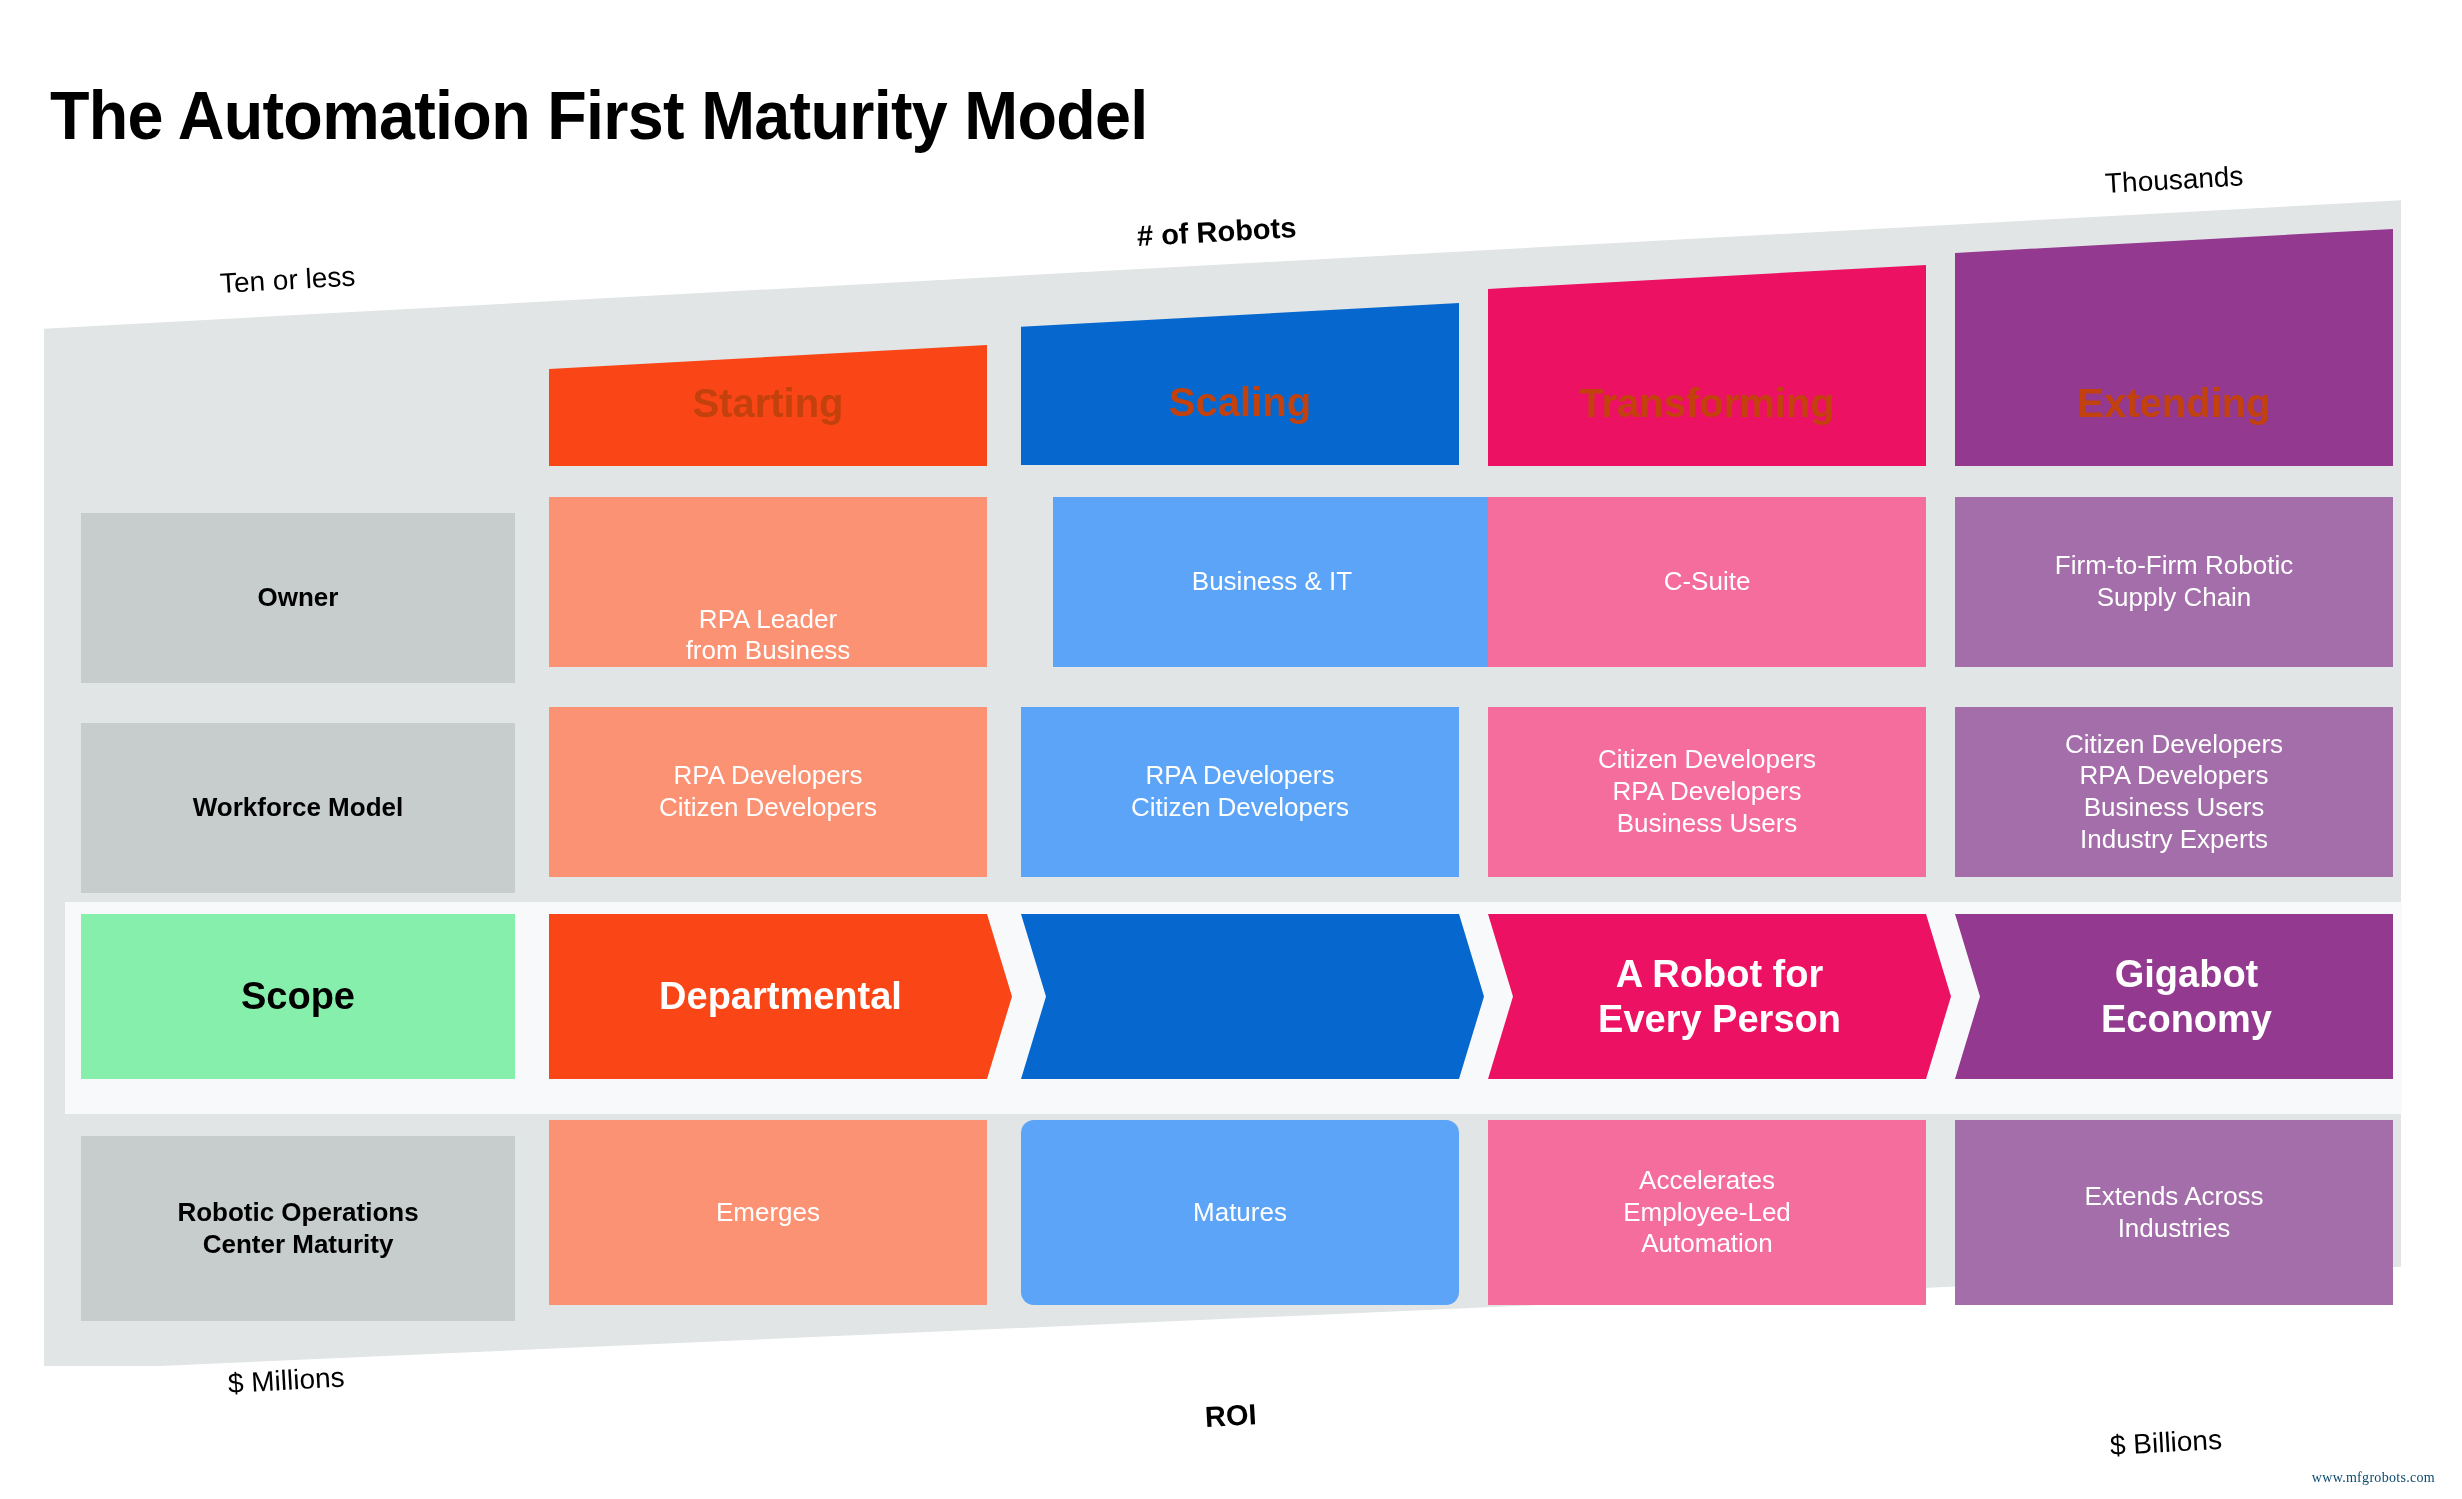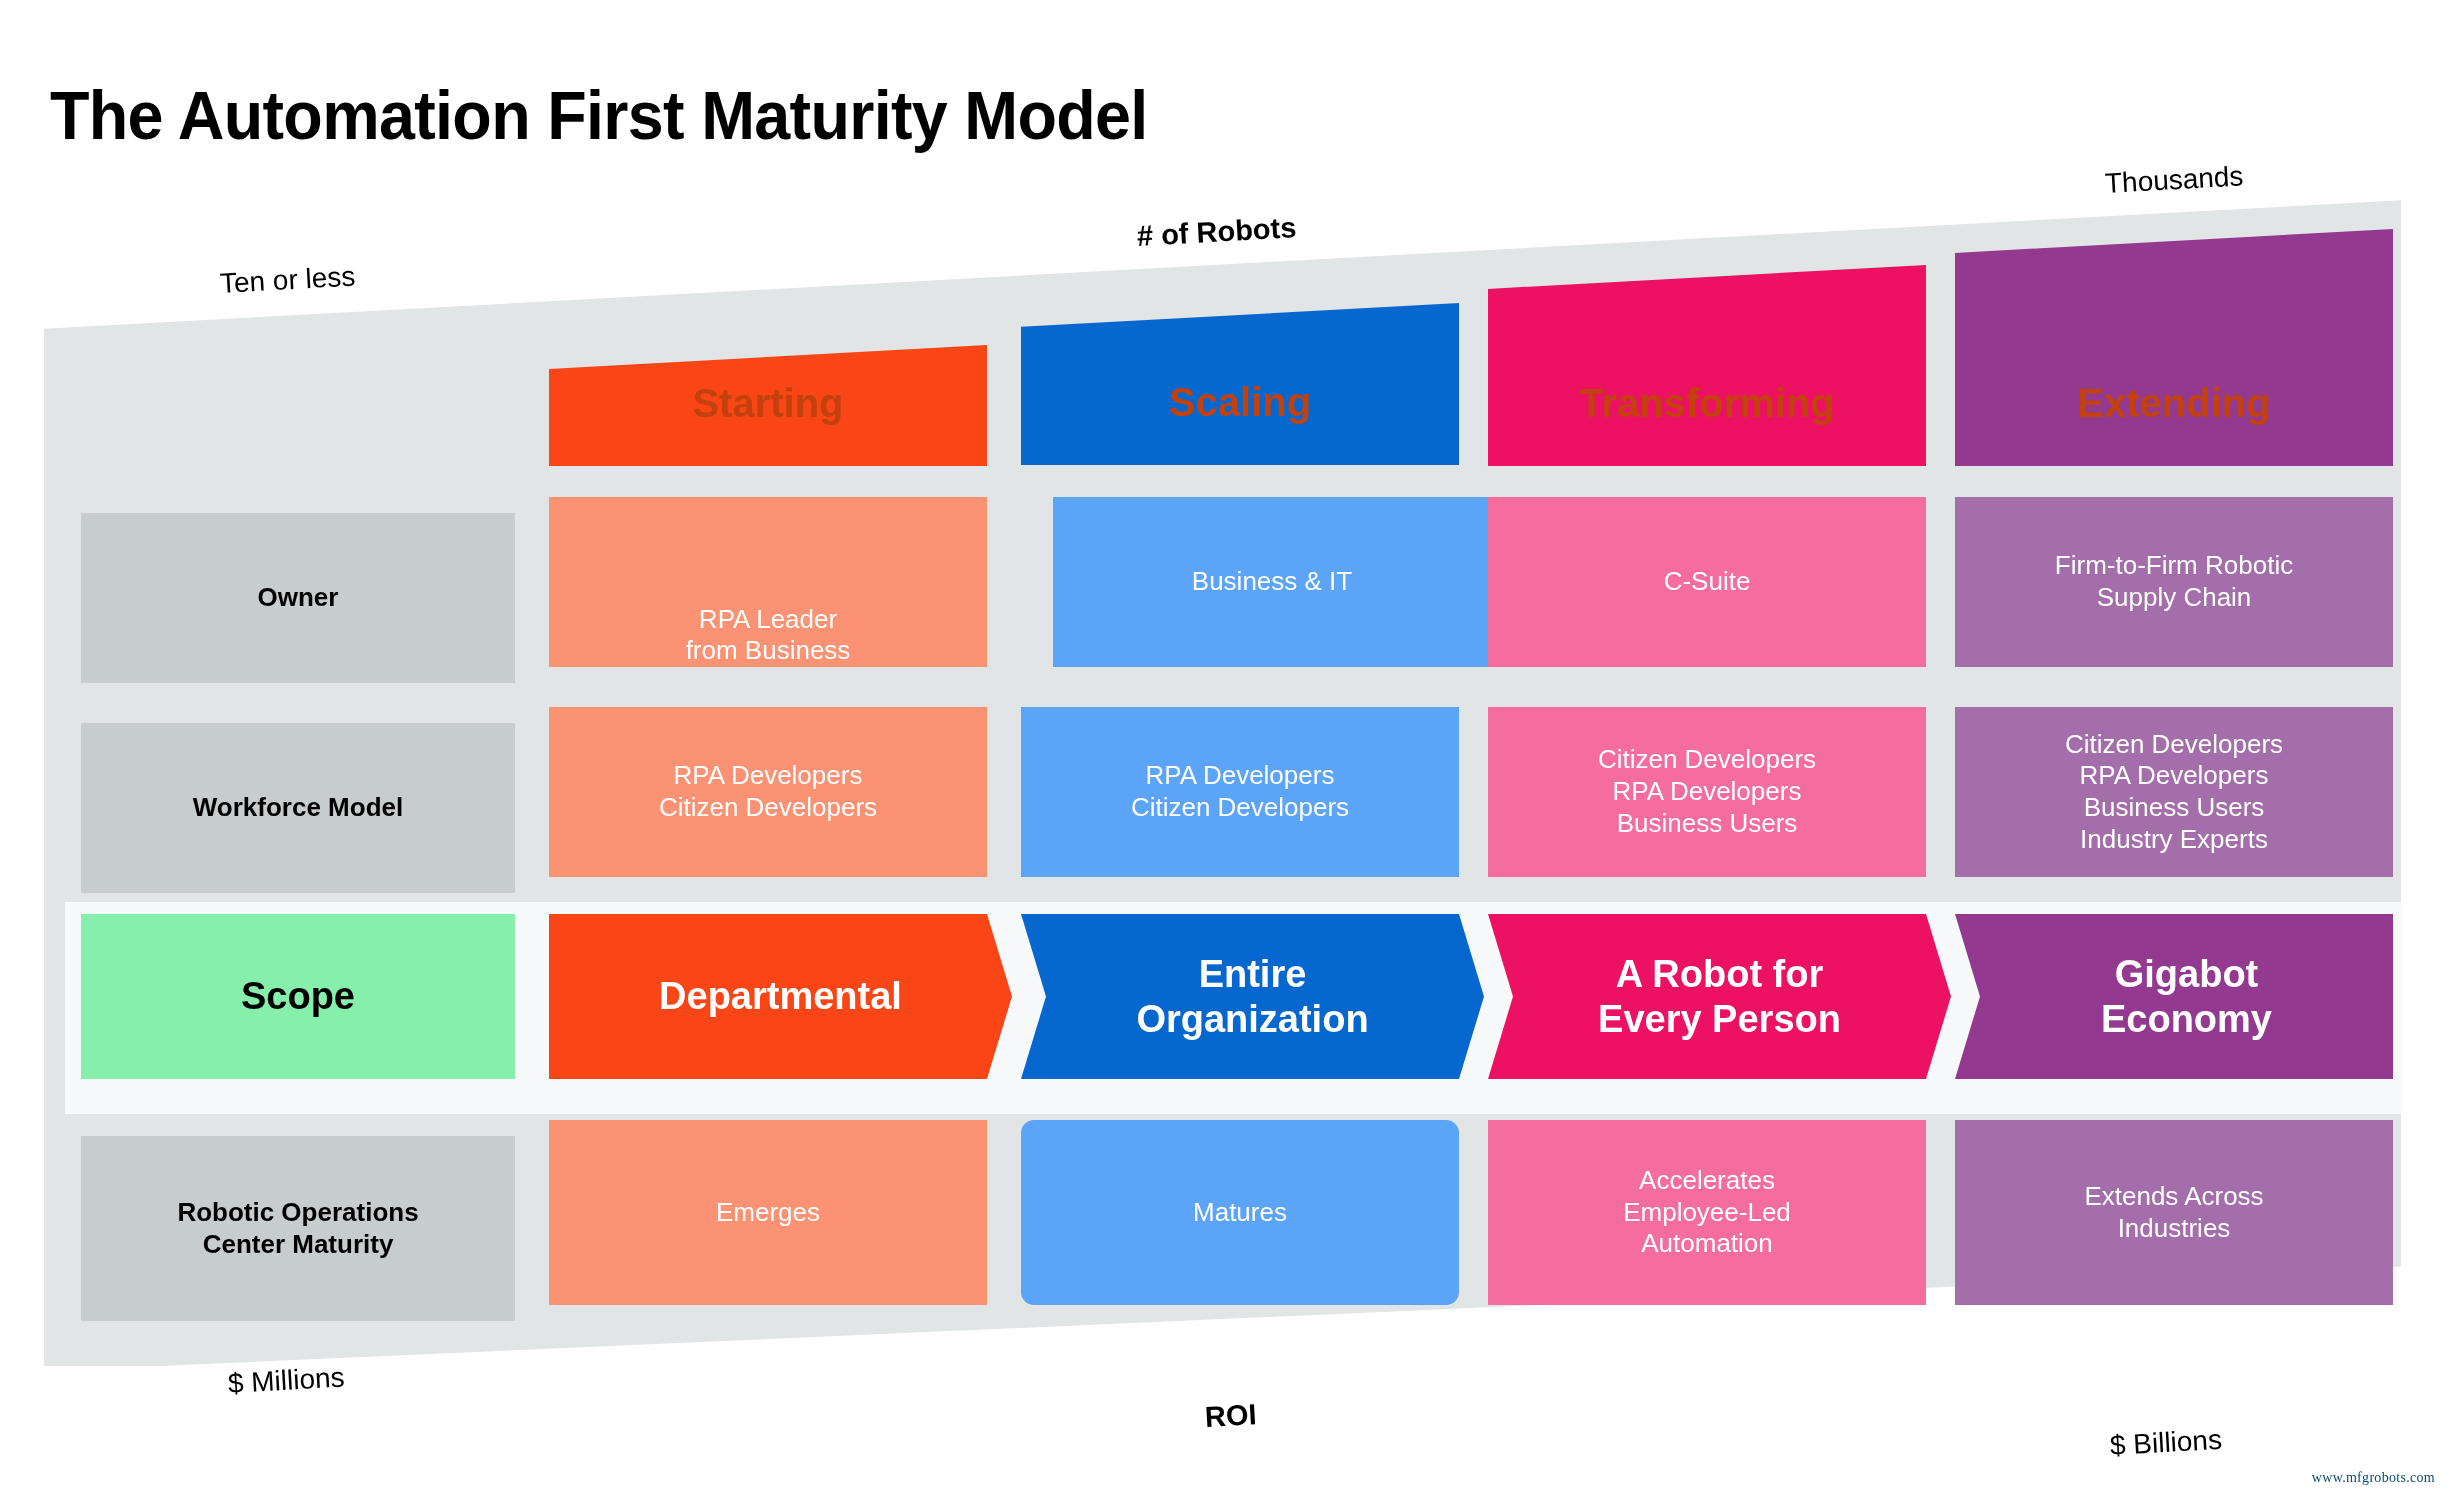--- a/index.html
+++ b/index.html
@@ -147,21 +147,20 @@
       <div class="scope-cell" style="position: absolute; left: 549px; top: 914px; width: 463px; height: 165px;">
         <svg width="463" height="165" viewBox="0 0 630 224" preserveAspectRatio="none" style="position: absolute; left: 0px; top: 0px;">
           <polygon points="0,0 596,0 630,112 596,224 0,224" fill="#fa4616"></polygon>
         </svg>
         <div class="txt" style="position: relative; width: 438px;">Departmental</div>
       </div>
       <div class="scope-cell" style="position: absolute; left: 1021px; top: 914px; width: 463px; height: 165px;">
         <svg width="463" height="165" viewBox="0 0 630 224" preserveAspectRatio="none" style="position: absolute; left: 0px; top: 0px;">
           <polygon points="0,0 596,0 630,112 596,224 0,224 34,112" fill="#0668cf"></polygon>
         </svg>
-        <div class="txt" style="position: relative; width: 438px;">Entire<br>Organization</div>
       </div>
       <div class="scope-cell" style="position: absolute; left: 1488px; top: 914px; width: 463px; height: 165px;">
         <svg width="463" height="165" viewBox="0 0 630 224" preserveAspectRatio="none" style="position: absolute; left: 0px; top: 0px;">
           <polygon points="0,0 596,0 630,112 596,224 0,224 34,112" fill="#ed1164"></polygon>
         </svg>
         <div class="txt" style="position: relative; width: 438px;">A Robot for<br>Every Person</div>
       </div>
       <div class="scope-cell" style="position: absolute; left: 1955px; top: 914px; width: 463px; height: 165px;">
         <svg width="438" height="165" viewBox="0 0 596 224" preserveAspectRatio="none" style="position: absolute; left: 0px; top: 0px;">
           <polygon points="0,0 596,0 596,224 0,224 34,112" fill="#93398f"></polygon>

